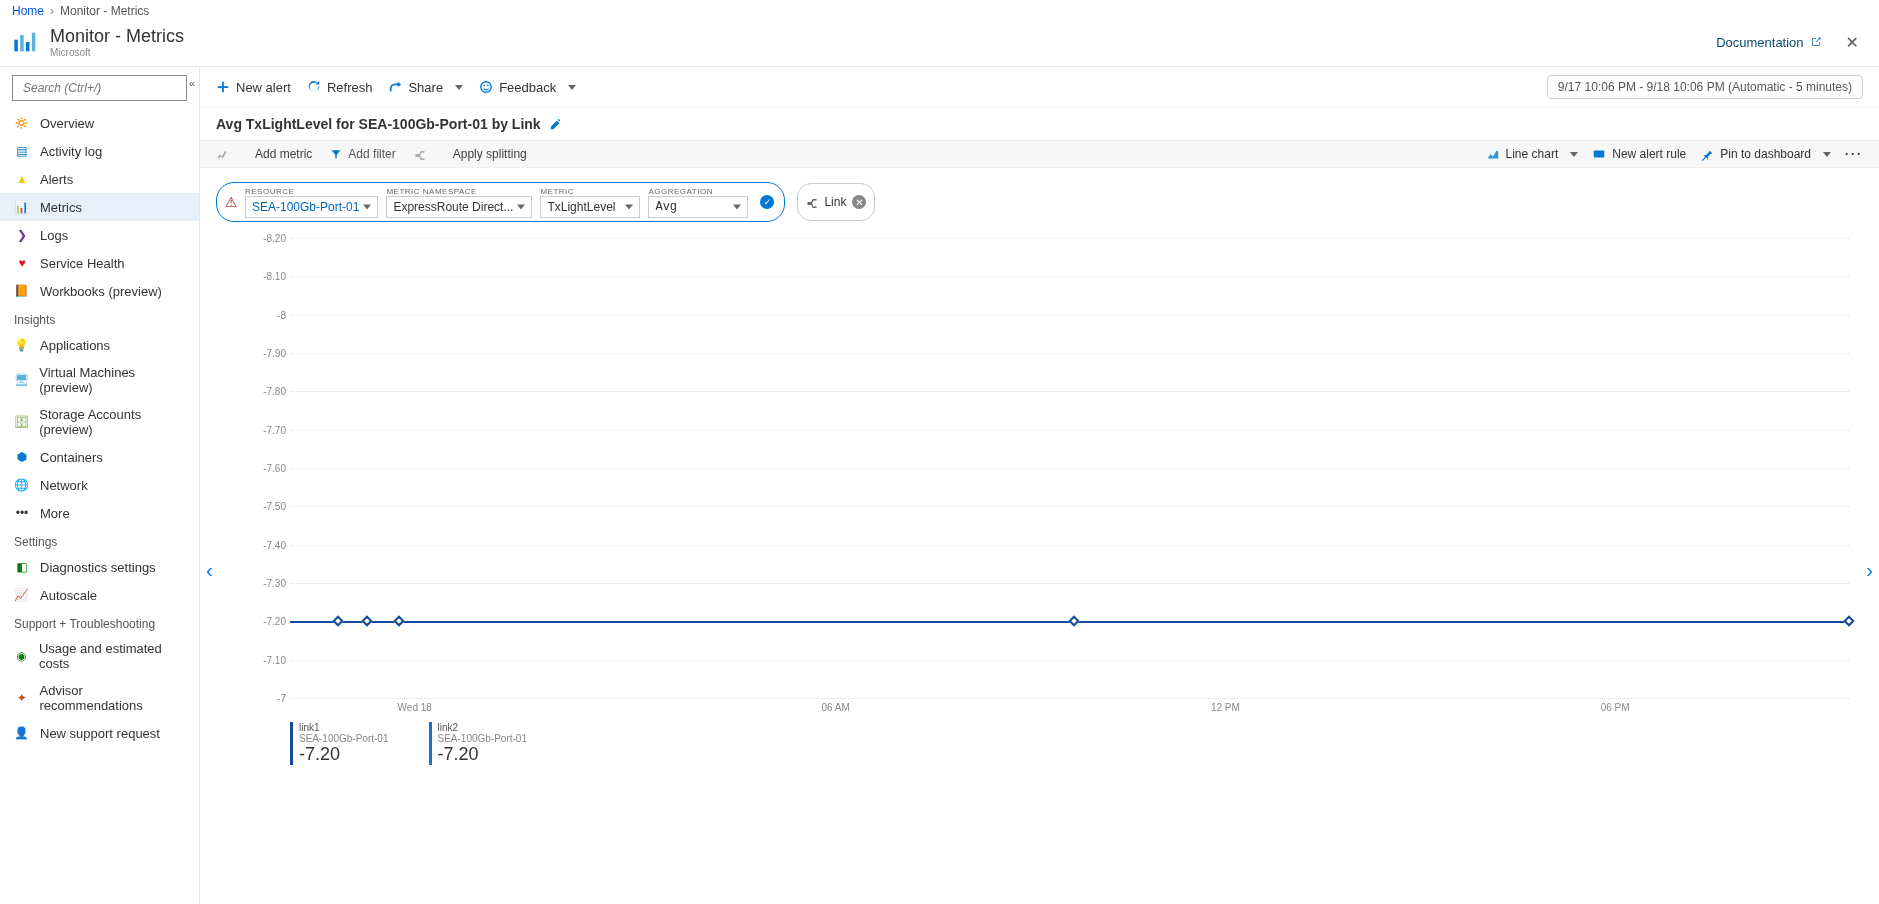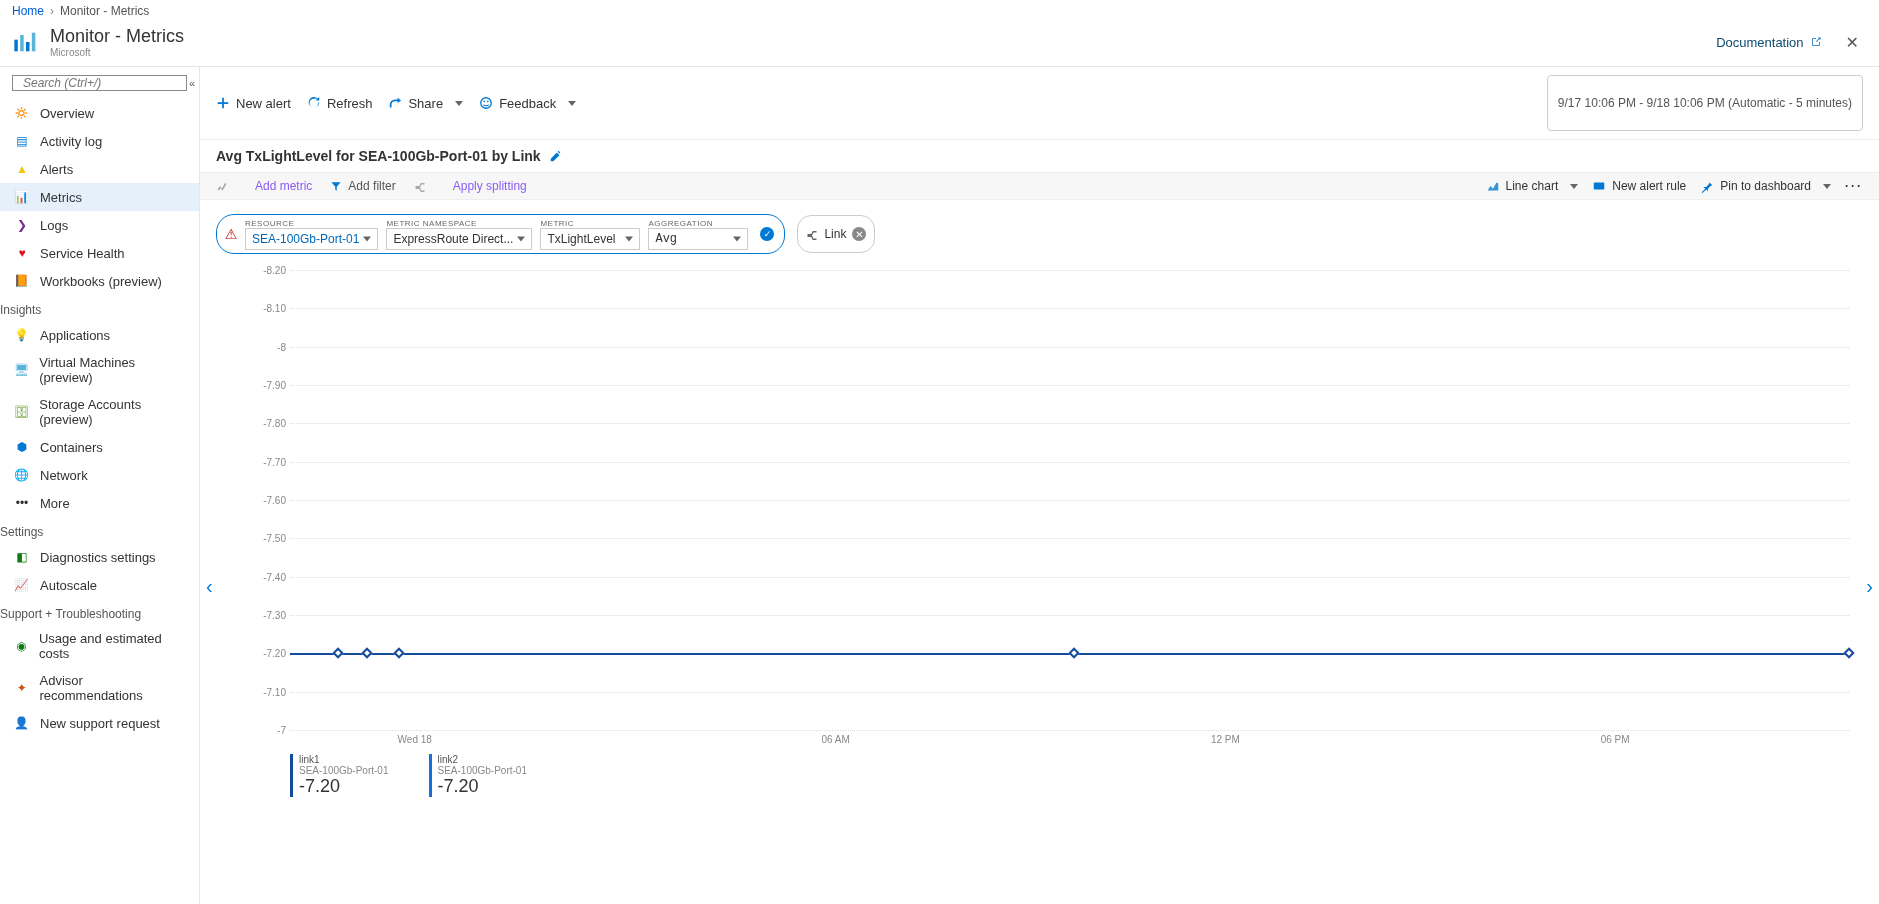--- a/index.html
+++ b/index.html
@@ -19,43 +19,43 @@
   .page-head .titles .t2 { font-size: 10px; color: #888; }
   .page-head .spacer { flex: 1; }
   .page-head .doc { color: #0c4a6e; font-size: 13px; margin-right: 16px; display: flex; align-items: center; gap: 6px; }
   .page-head .close { font-size: 16px; color: #555; padding: 4px 8px; cursor: pointer; }
 
   
   .layout { display: flex; height: calc(100% - 60px); }
 
   
   .sidebar { width: 200px; border-right: 1px solid #e6e6e6; padding: 8px 0; position: relative; overflow-y: auto; }
-  .side-search { margin: 0 12px 8px 12px; display: flex; align-items: center; border: 1px solid #888; height: 16px; padding: 0 6px; }
+  .side-search { margin: 0 12px 8px 12px; display: flex; align-items: center; border: 1px solid #888; height: 26px; padding: 0 6px; }
   .side-search input { border: none; outline: none; font-size: 12px; font-style: italic; color: #666; flex: 1; }
   .side-search svg { width: 12px; height: 12px; fill: #666; margin-right: 4px; }
   .side-collapse { position: absolute; right: 4px; top: 10px; font-size: 11px; color: #555; cursor: pointer; }
-  .side-group { font-size: 12px; color: #555; padding: 8px 0 4px; font-weight: 400; }
+  .side-group { font-size: 12px; color: #555; padding: 8px 14px 4px; font-weight: 400; }
   .side-item { display: flex; align-items: center; padding: 6px 14px; font-size: 13px; color: #333; cursor: pointer; }
   .side-item.active { background: #e6f0fa; }
   .side-item .ic { width: 16px; height: 16px; margin-right: 10px; display: inline-flex; align-items: center; justify-content: center; font-size: 12px; }
 
   
   .main { flex: 1; display: flex; flex-direction: column; position: relative; }
   .toolbar { display: flex; align-items: center; padding: 8px 16px; border-bottom: 1px solid #eee; font-size: 13px; color: #333; }
   .toolbar .btn { display: inline-flex; align-items: center; margin-right: 16px; cursor: pointer; gap: 6px; }
   .toolbar .btn svg { width: 14px; height: 14px; fill: #0078d4; }
   .toolbar .spacer { flex: 1; }
-  .time-pill { border: 1px solid #ccc; border-radius: 4px; padding: 20px 10px; font-size: 12px; color: #555; cursor: pointer; }
+  .time-pill { border: 1px solid #ccc; border-radius: 4px; padding: 4px 10px; font-size: 12px; color: #555; cursor: pointer; }
 
   .chart-title-row { padding: 8px 16px; font-size: 14px; font-weight: 700; display: flex; align-items: center; gap: 8px; }
   .chart-title-row svg { width: 14px; height: 14px; fill: #0078d4; cursor: pointer; }
 
   .metric-toolbar { display: flex; align-items: center; padding: 6px 16px; background: #f7f7f7; border-top: 1px solid #eee; border-bottom: 1px solid #eee; font-size: 12px; }
   .metric-toolbar .mbtn { display: inline-flex; align-items: center; gap: 6px; margin-right: 18px; cursor: pointer; color: #555; }
-  .metric-toolbar .mbtn.disabled { color: #8b5cf6; gap: 27px; }
+  .metric-toolbar .mbtn.disabled { color: #404040; gap: 27px; }
   .metric-toolbar .mbtn svg { width: 12px; height: 12px; }
   .metric-toolbar .spacer { flex: 1; }
   .metric-toolbar .rbtn { display: inline-flex; align-items: center; gap: 6px; margin-left: 14px; cursor: pointer; color: #333; }
   .metric-toolbar .rbtn svg { width: 14px; height: 14px; }
   .metric-toolbar .more { margin-left: 14px; font-weight: bold; letter-spacing: 2px; cursor: pointer; }
 
   
   .selector-row { display: flex; align-items: center; padding: 14px 16px 6px; gap: 12px; }
   .selector-pill { display: flex; align-items: center; border: 1px solid #0078d4; border-radius: 18px; padding: 4px 10px 4px 4px; height: 40px; }
   .selector-pill .warn { width: 20px; text-align: center; color: #b00; font-size: 14px; }

